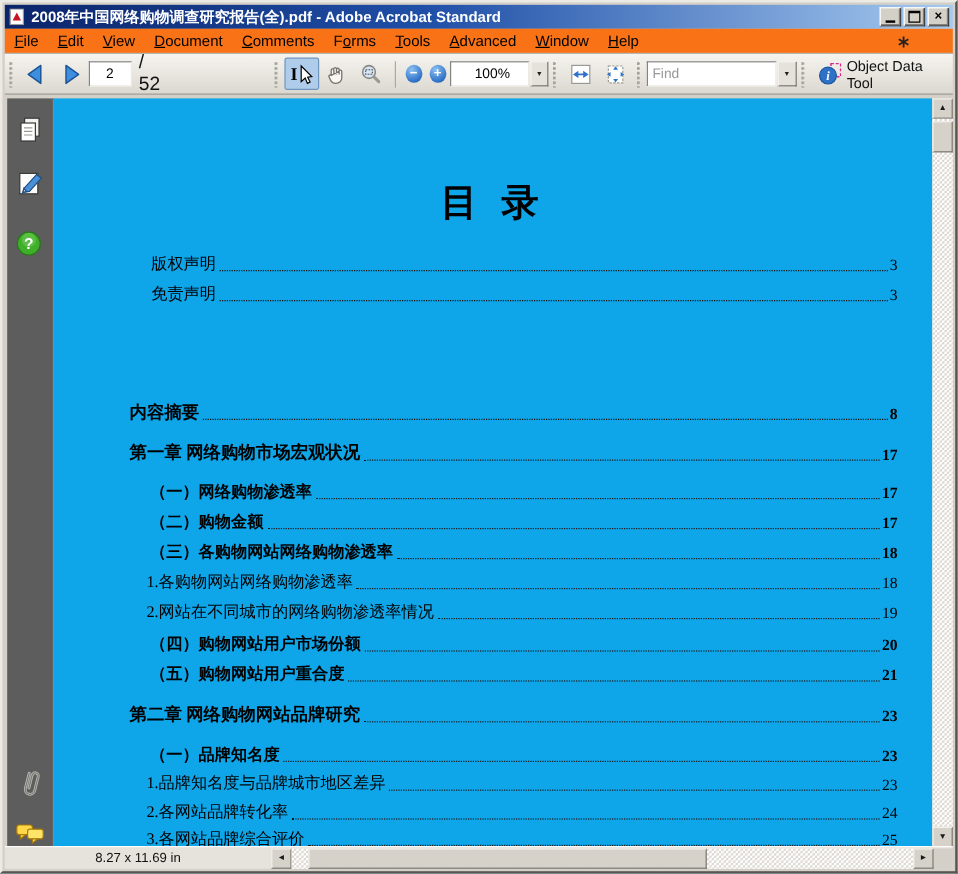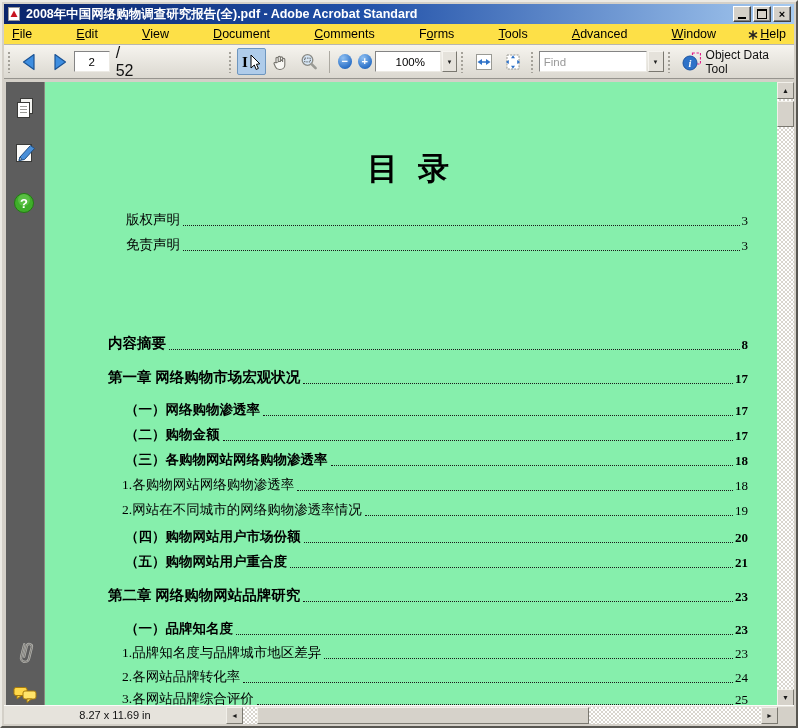--- a/index.html
+++ b/index.html
@@ -13,22 +13,22 @@
   .title-text{flex:1;color:#fff;font-size:12.5px;font-weight:bold;margin-left:5px;
     white-space:nowrap;overflow:hidden;}
   .winbtns{display:flex;gap:2px;}
   .winbtn{width:16px;height:14px;background:#D4D0C8;border:1px solid;
     border-color:#FFFFFF #404040 #404040 #FFFFFF;box-shadow:inset -1px -1px 0 #808080;
     display:flex;align-items:center;justify-content:center;color:#000;
     font-size:11px;font-weight:bold;line-height:1;}
   .glyph-min{width:8px;height:2px;background:#000;margin-top:7px;}
   .glyph-max{width:8px;height:7px;border:1px solid #000;border-top-width:2px;}
   
-  .menubar{position:absolute;top:22px;left:2px;right:2px;height:20px;background:#fde047;
-    border-bottom:1px solid #B9B6AF;display:flex;align-items:center;font-size:12.5px;color:#000;justify-content:space-between;}
+  .menubar{position:absolute;top:22px;left:2px;right:2px;height:20px;background:#f97316;
+    border-bottom:1px solid #B9B6AF;display:flex;align-items:center;font-size:12.5px;color:#000;}
   .menu-item{padding:2px 8px;}
   .menu-item .u{text-decoration:underline;}
   .menu-asterisk{position:absolute;right:36px;top:5px;}
   
   .toolbar{position:absolute;top:43px;left:2px;right:2px;height:33px;
     background:linear-gradient(#F6F4EF,#DBD8D0);border-bottom:1px solid #96948E;
     display:flex;align-items:center;}
   .grip{width:5px;height:22px;margin:0 4px 0 3px;
     background-image:radial-gradient(circle at 2px 2px,#A5A29A 1.1px,transparent 1.3px);
     background-size:5px 4px;background-repeat:repeat-y;}
@@ -48,21 +48,21 @@
   .slash-label{font-size:16px;margin-left:6px;color:#111;}
   .circlebtn{width:15px;height:15px;border-radius:50%;color:#fff;font-size:11px;font-weight:bold;
     display:flex;align-items:center;justify-content:center;line-height:1;
     background:radial-gradient(circle at 5px 4px,#8FC0F2,#2E72C8 70%,#1C54A0);margin:0 3px;}
   .odt{display:flex;align-items:center;gap:5px;padding:0 6px;font-size:12px;color:#111;}
   
   .main{position:absolute;top:77px;left:2px;right:2px;bottom:20px;background:#D4D0C8;}
   .sidebar{position:absolute;left:2px;top:3px;width:38px;bottom:0;background:#5D5D5D;
     border-right:1px solid #8A8880;}
   .side-icon{position:absolute;left:7px;}
-  .viewport{position:absolute;left:41px;top:3px;right:17px;bottom:0;background:#86efac;overflow:hidden;}
+  .viewport{position:absolute;left:41px;top:3px;right:17px;bottom:0;background:#0ea5e9;overflow:hidden;}
   
   .checker{background-color:#fff;
     background-image:linear-gradient(45deg,#D9D5CE 25%,transparent 25%,transparent 75%,#D9D5CE 75%),
                      linear-gradient(45deg,#D9D5CE 25%,transparent 25%,transparent 75%,#D9D5CE 75%);
     background-size:4px 4px;background-position:0 0,2px 2px;}
   .vscroll{position:absolute;right:0;top:3px;bottom:0;width:17px;}
   .sbtn{width:17px;height:17px;box-sizing:border-box;background:#D6D2CA;border:1px solid;
     border-color:#F2F0EA #7A7870 #7A7870 #F2F0EA;display:flex;align-items:center;
     justify-content:center;font-size:7px;color:#1a1a1a;line-height:1;}
   .vthumb{position:absolute;left:0;top:19px;width:17px;height:26px;box-sizing:border-box;

